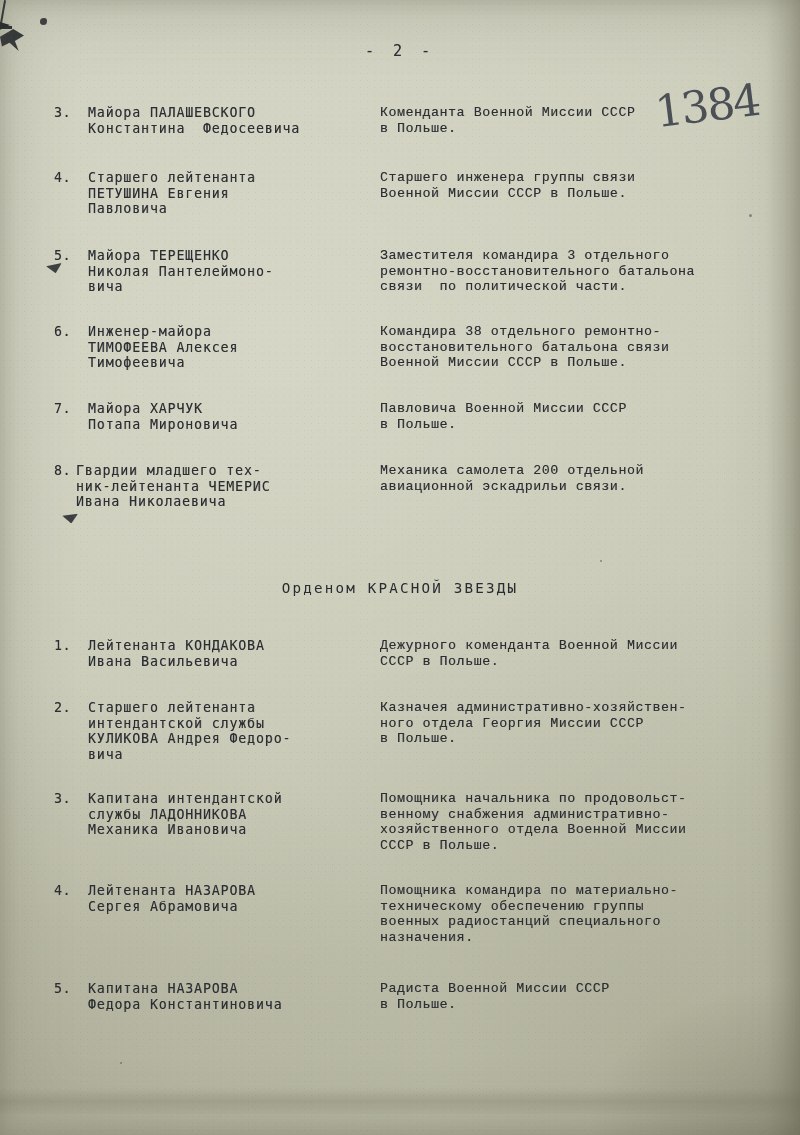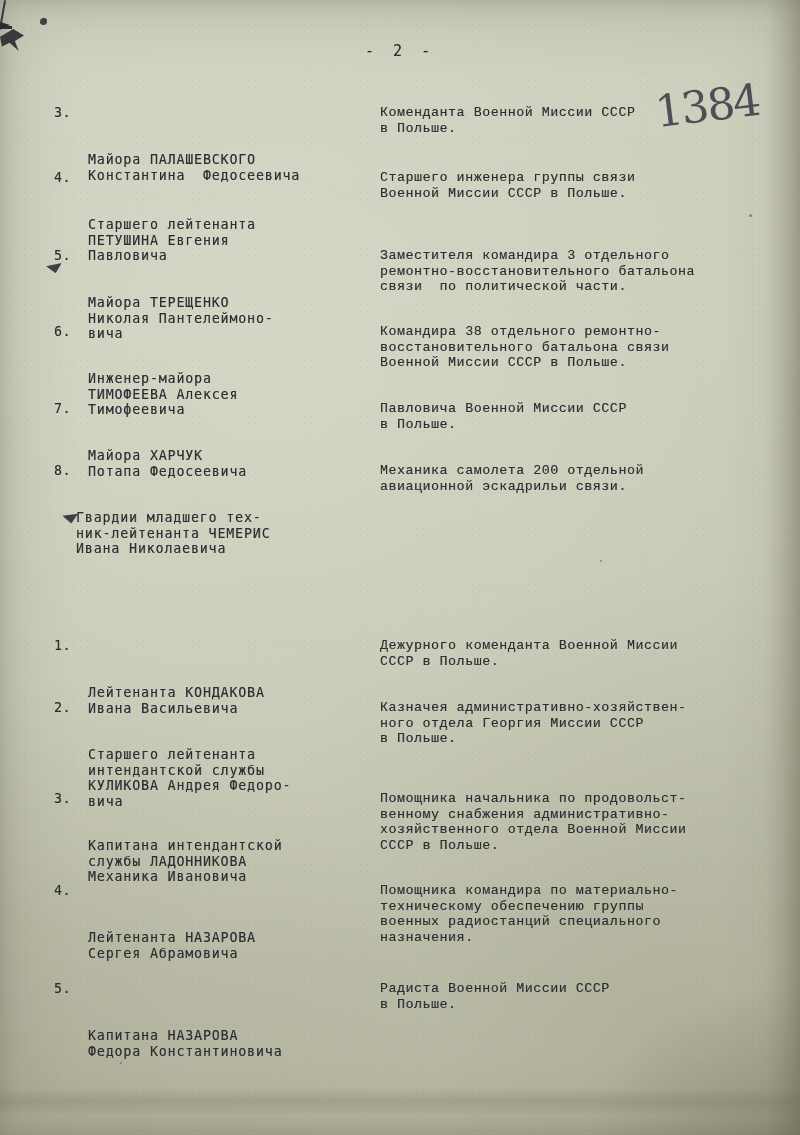--- a/index.html
+++ b/index.html
@@ -98,21 +98,20 @@
     left: 0;
     top: 0;
     width: 30px;
     text-align: left;
   }
   .entry .name {
     position: absolute;
     left: 34px;
     top: 0;
     width: 300px;
-    margin-top: 47px;
   }
   .entry .desc {
     position: absolute;
     left: 326px;
     top: 0;
     width: 400px;
     font-family: Liberation Mono, monospace;
   }
   .tw.blk { position: static; display: block; }
 
@@ -245,34 +244,35 @@
 ТИМОФЕЕВА Алексея
 Тимофеевича</div>
       <div class="tw desc">Командира 38 отдельного ремонтно-
 восстановительного батальона связи
 Военной Миссии СССР в Польше.</div>
     </div>
 
     <div class="entry" style="top:401px;">
       <div class="tw blk num" style="position:absolute;">7.</div>
       <div class="tw name caps">Майора ХАРЧУК
-Потапа Федосеевича</div>
+Потапа Мироновича</div>
       <div class="tw desc">Павловича Военной Миссии СССР
 в Польше.</div>
     </div>
 
     <div class="entry" style="top:463px;">
       <div class="tw blk num" style="position:absolute;">8.</div>
       <div class="tw name caps" style="left:22px; width:320px;">Гвардии младшего тех-
 ник-лейтенанта ЧЕМЕРИС
 Ивана Николаевича</div>
       <div class="tw desc">Механика самолета 200 отдельной
 авиационной эскадрильи связи.</div>
     </div>
 
+    <div class="section-title">Орденом КРАСНОЙ ЗВЕЗДЫ</div>
 
     <div class="entry" style="top:638px;">
       <div class="tw blk num" style="position:absolute;">1.</div>
       <div class="tw name caps">Лейтенанта КОНДАКОВА
 Ивана Васильевича</div>
       <div class="tw desc">Дежурного коменданта Военной Миссии
 СССР в Польше.</div>
     </div>
 
     <div class="entry" style="top:700px;">

